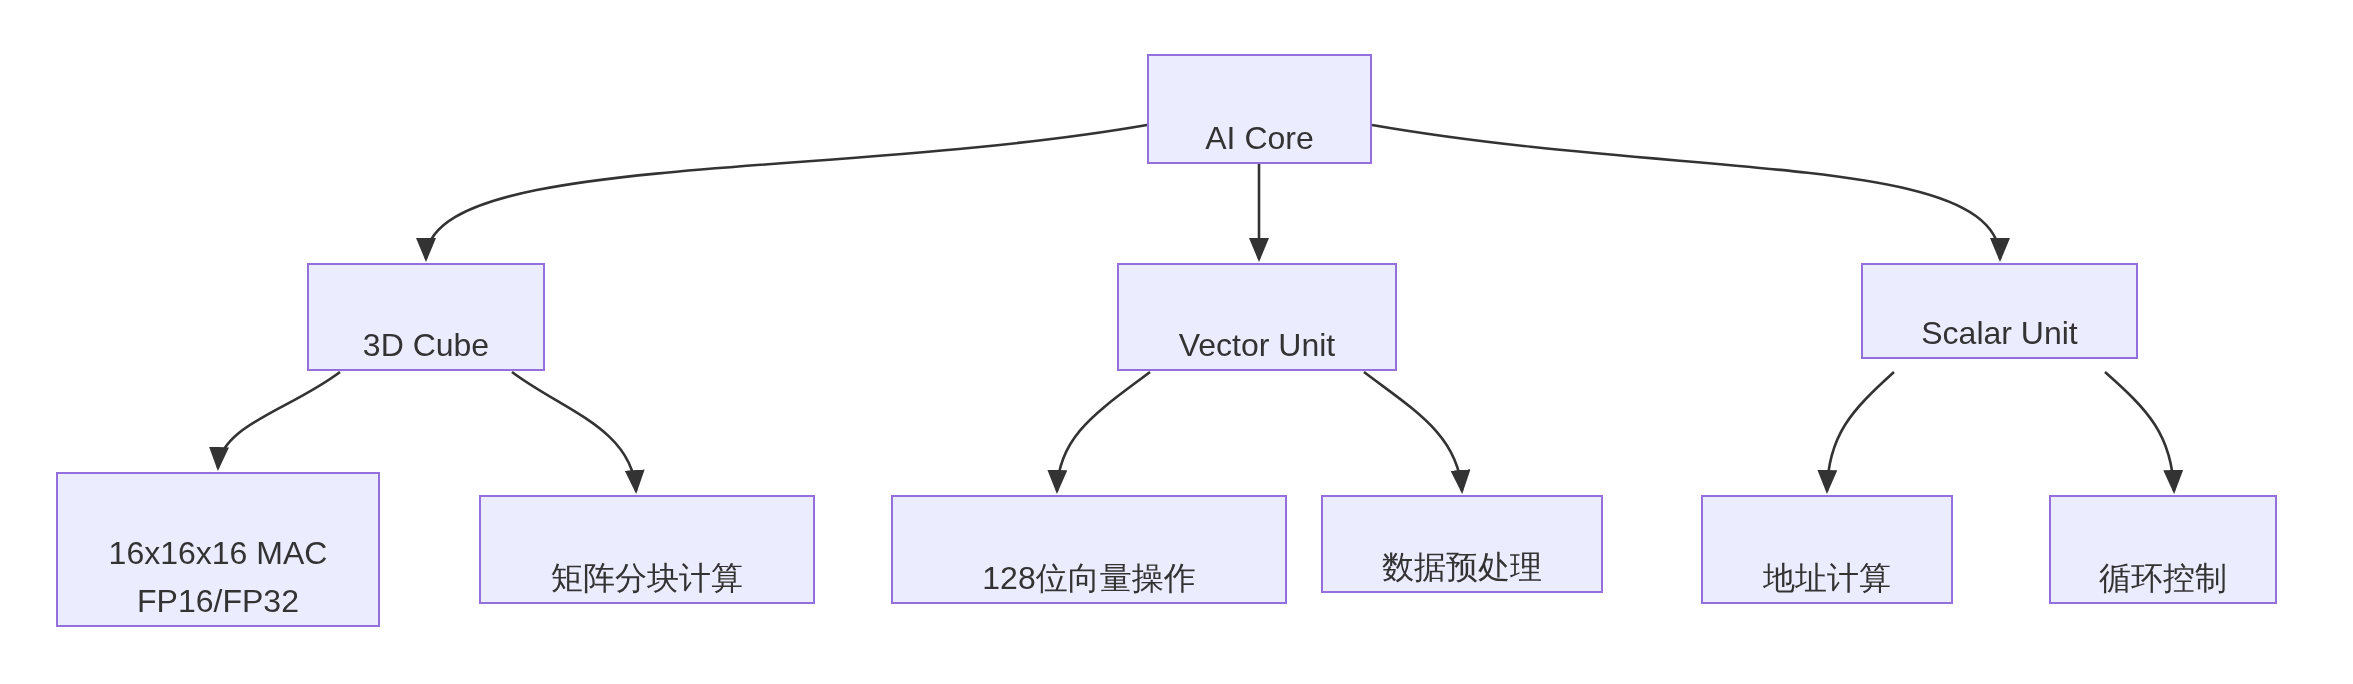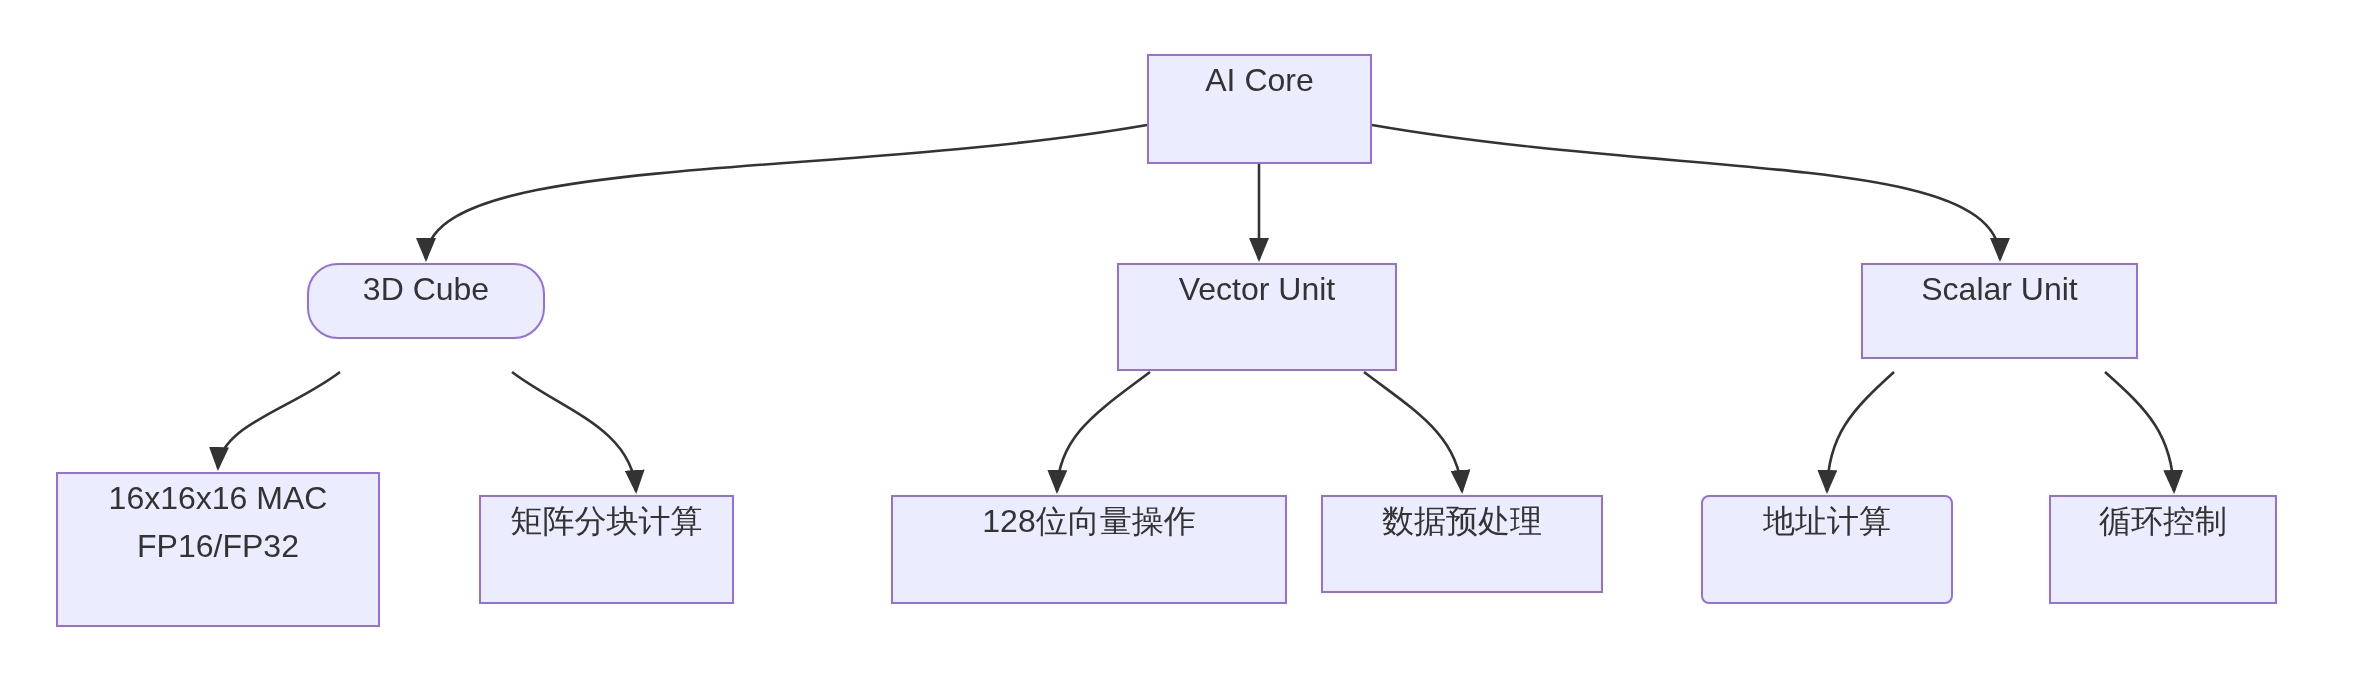--- a/index.html
+++ b/index.html
@@ -31,36 +31,36 @@
   }
   .arrowhead { fill: var(--edge-color); stroke: none; }
   .node {
     position: absolute;
     background: var(--node-fill);
     border: 2.5px solid var(--node-border);
     color: var(--text-color);
     display: flex;
     flex-direction: column;
     align-items: center;
-    justify-content: flex-start;
+    justify-content: flex-end;
     text-align: center;
     font-size: 32px;
     line-height: 1.5;
     white-space: nowrap;
   }
   
   .n-aicore     { left: 1147px; top:  54px; width: 225px; height: 110px; }
-  .n-cube       { left:  307px; top: 263px; width: 238px; height: 76px; border-radius: 31px; }
+  .n-cube       { left:  307px; top: 263px; width: 238px; height: 108px; }
   .n-vector     { left: 1117px; top: 263px; width: 280px; height: 108px; }
   .n-scalar     { left: 1861px; top: 263px; width: 277px; height: 96px; }
   .n-mac        { left:   56px; top: 472px; width: 324px; height: 155px; }
-  .n-matrix     { left:  479px; top: 495px; width: 255px; height: 109px; }
+  .n-matrix     { left:  479px; top: 495px; width: 336px; height: 109px; }
   .n-vec128     { left:  891px; top: 495px; width: 396px; height: 109px; }
   .n-preprocess { left: 1321px; top: 495px; width: 282px; height: 98px; }
-  .n-addr       { left: 1701px; top: 495px; width: 252px; height: 109px; border-radius: 8px; }
+  .n-addr       { left: 1701px; top: 495px; width: 252px; height: 109px; }
   .n-loop       { left: 2049px; top: 495px; width: 228px; height: 109px; }
 </style>
 </head>
 <body>
 
 <div class="canvas">
 
   <svg class="edges" viewBox="0 0 2353 684" xmlns="http://www.w3.org/2000/svg">
     <defs>
       <marker id="arrow" markerUnits="userSpaceOnUse" markerWidth="24" markerHeight="20" refX="21" refY="10" orient="auto">

